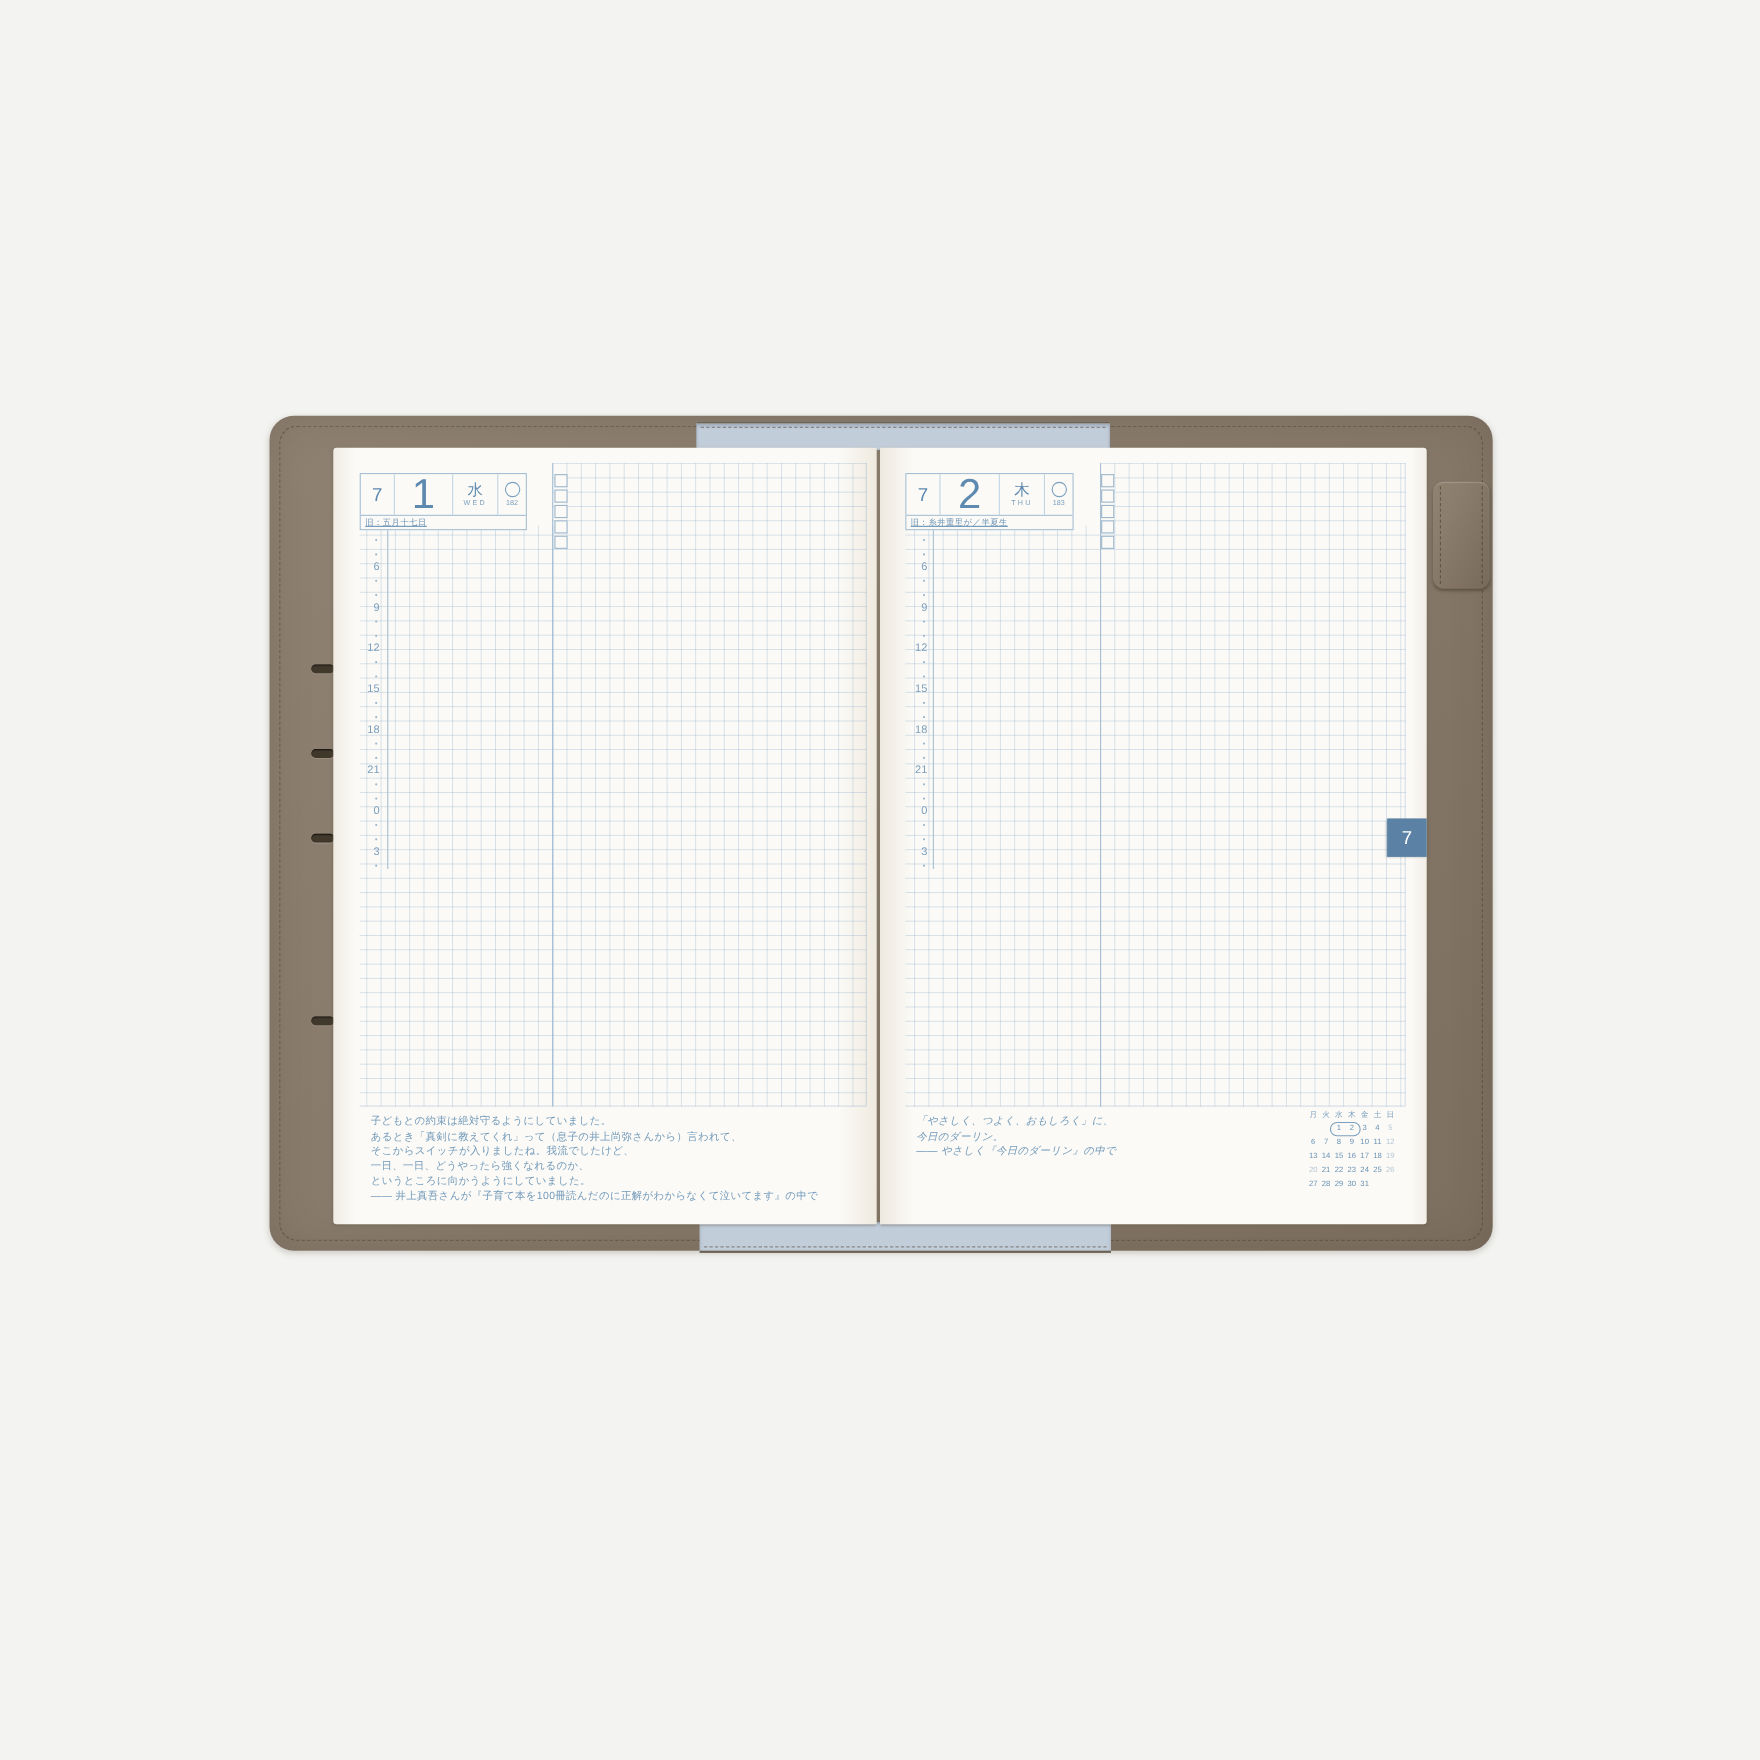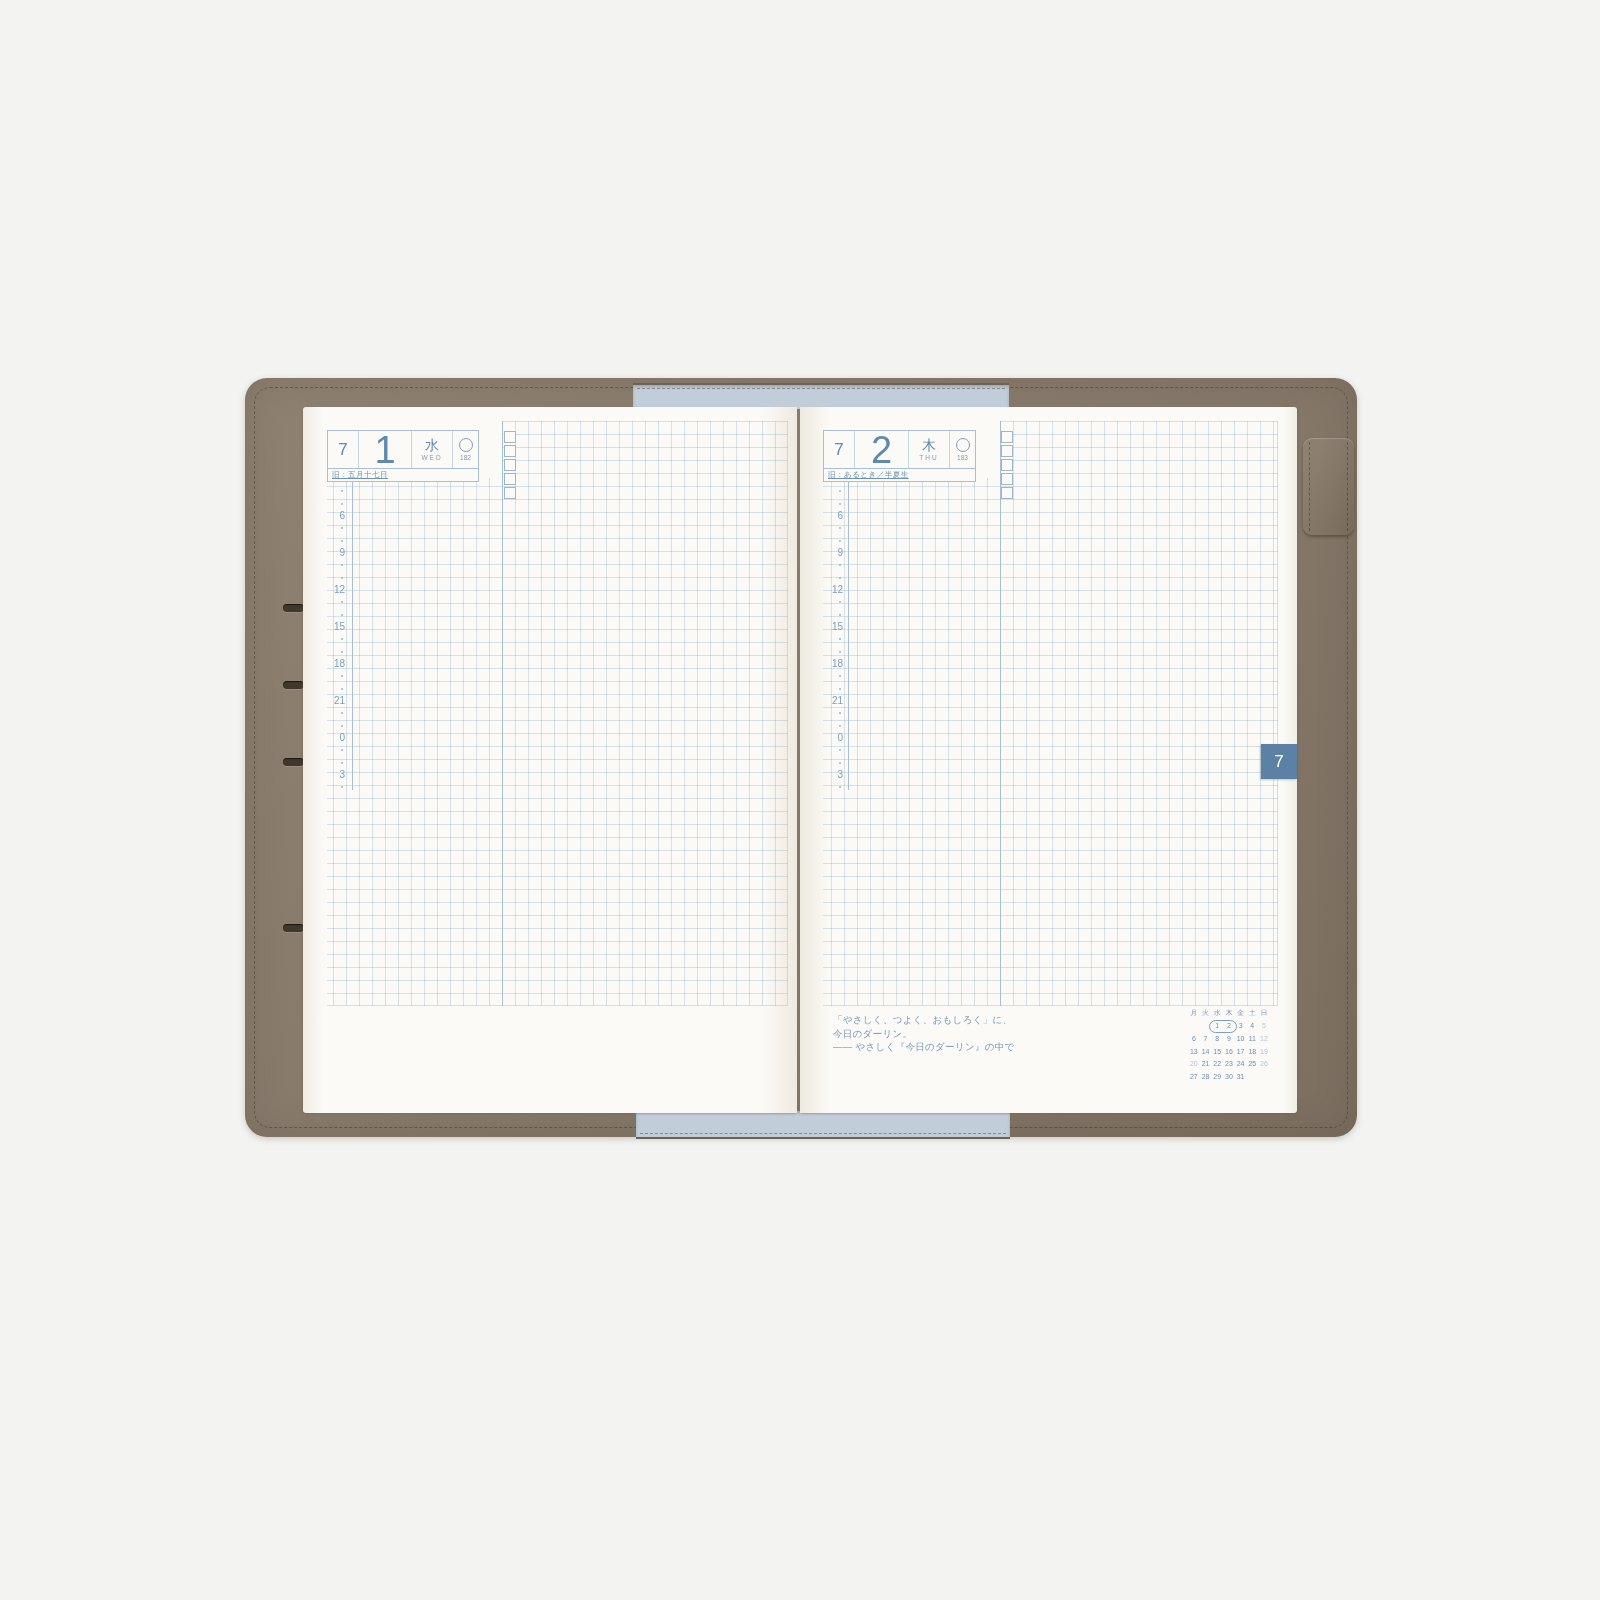--- a/index.html
+++ b/index.html
@@ -199,20 +199,21 @@
         <div class="tl-dot" style="left: 38px; top: 280.62px;"></div>
         <div class="tl-num" style="left: 20px; top: 287.95px;">21</div>
         <div class="tl-dot" style="left: 38px; top: 305.28px;"></div>
         <div class="tl-dot" style="left: 38px; top: 317.61px;"></div>
         <div class="tl-num" style="left: 20px; top: 324.94px;">0</div>
         <div class="tl-dot" style="left: 38px; top: 342.27px;"></div>
         <div class="tl-dot" style="left: 38px; top: 354.6px;"></div>
         <div class="tl-num" style="left: 20px; top: 361.93px;">3</div>
         <div class="tl-dot" style="left: 38px; top: 379.26px;"></div>
       </div>
+    <div class="quote" style="left:34px;top:606px;"><div>子どもとの約束は絶対守るようにしていました。</div><div>あるとき「真剣に教えてくれ」って（息子の井上尚弥さんから）言われて、</div><div>そこからスイッチが入りましたね。我流でしたけど、</div><div>一日、一日、どうやったら強くなれるのか、</div><div>というところに向かうようにしていました。</div><div>―― 井上真吾さんが『子育て本を100冊読んだのに正解がわからなくて泣いてます』の中で</div></div>
   </div>
 
   <div class="page right">
     <div class="grid" style="left:200px;top:14px;width:277px;height:584px;"></div>
     <div class="grid" style="left:23px;top:71px;width:177px;height:527px;background-position:-5px -5px;"></div>
     <div class="vline" style="left:200px;top:14px;height:584px;"></div>
     <div class="vline" style="left:48px;top:71px;height:312px;"></div>
 
     <div class="date-box" style="left:23px;top:23px;width:151px;">
       <div class="row1">
@@ -220,21 +221,21 @@
         <div class="cell c-day">2</div>
         <div class="cell c-wd">
           <span class="jp">木</span>
           <span class="en">THU</span>
         </div>
         <div class="cell c-moon">
           <span class="moon-icon"></span>
           <span class="doy">183</span>
         </div>
       </div>
-      <div class="row2">旧：あるとき／半夏生</div>
+      <div class="row2">旧：糸井重里が／半夏生</div>
     </div>
 
     <div class="checkboxes" style="left:201px;top:24px;">
         <div class="task-checkbox"></div>
         <div class="task-checkbox"></div>
         <div class="task-checkbox"></div>
         <div class="task-checkbox"></div>
         <div class="task-checkbox"></div>
       </div>
     <div class="timeline">
@@ -257,21 +258,21 @@
         <div class="tl-dot" style="left: 39px; top: 280.62px;"></div>
         <div class="tl-num" style="left: 21px; top: 287.95px;">21</div>
         <div class="tl-dot" style="left: 39px; top: 305.28px;"></div>
         <div class="tl-dot" style="left: 39px; top: 317.61px;"></div>
         <div class="tl-num" style="left: 21px; top: 324.94px;">0</div>
         <div class="tl-dot" style="left: 39px; top: 342.27px;"></div>
         <div class="tl-dot" style="left: 39px; top: 354.6px;"></div>
         <div class="tl-num" style="left: 21px; top: 361.93px;">3</div>
         <div class="tl-dot" style="left: 39px; top: 379.26px;"></div>
       </div>
-    <div class="quote" style="left:33px;top:606px;"><div>「やさしく、つよく、おもしろく」に、</div><div>今日のダーリン。</div><div>―― やさしく『今日のダーリン』の中で</div></div>
+    <div class="quote" style="left:33px;top:606px;font-style:italic;"><div>「やさしく、つよく、おもしろく」に、</div><div>今日のダーリン。</div><div>―― やさしく『今日のダーリン』の中で</div></div>
 
     <div class="mini-cal" style="left:388px;top:600px;">
         <div class="cal-row">
           <span class="cal-cell cal-head">月</span>
           <span class="cal-cell cal-head">火</span>
           <span class="cal-cell cal-head">水</span>
           <span class="cal-cell cal-head">木</span>
           <span class="cal-cell cal-head">金</span>
           <span class="cal-cell cal-head">土</span>
           <span class="cal-cell cal-head">日</span>

